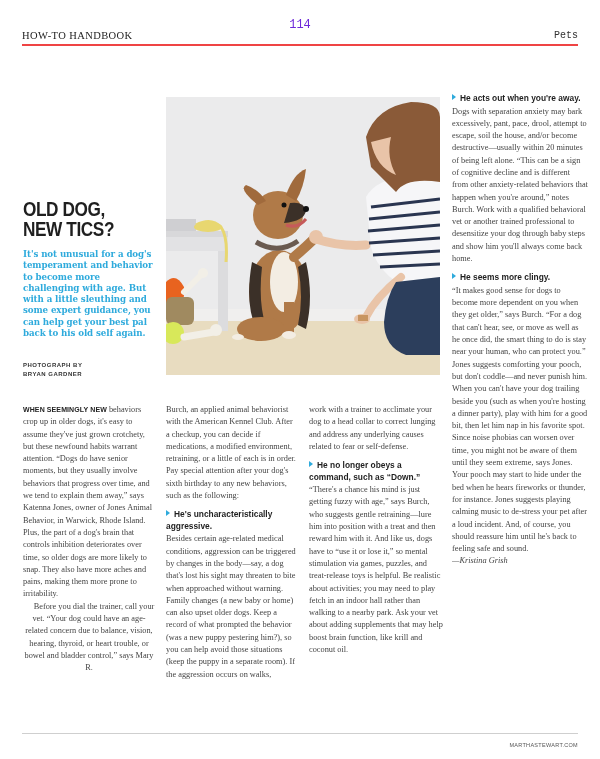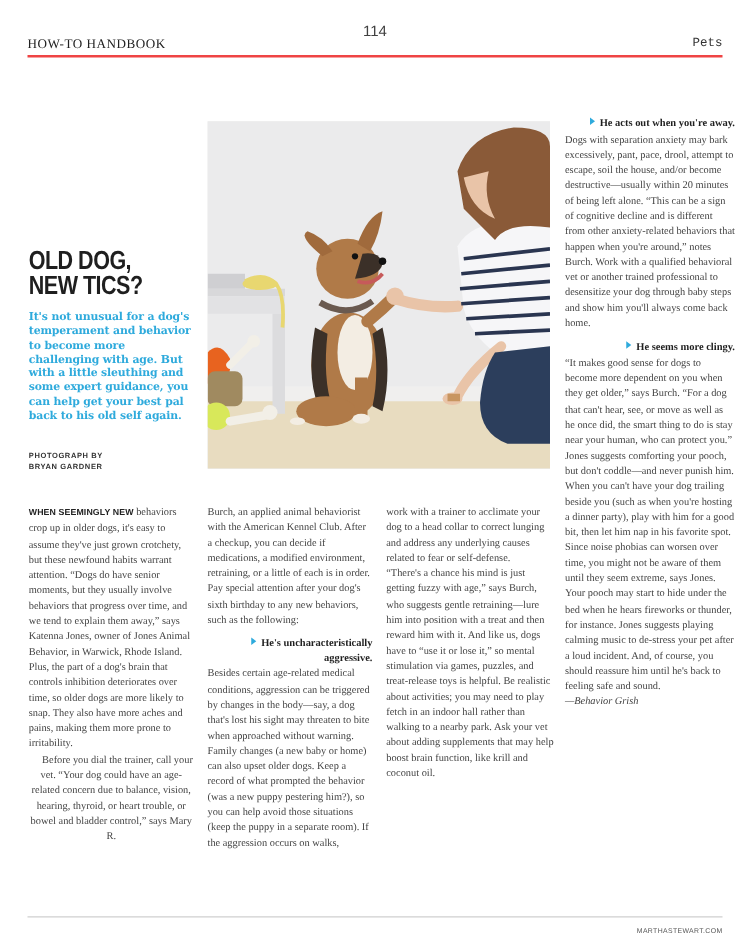--- a/index.html
+++ b/index.html
@@ -1,21 +1,21 @@
 <!DOCTYPE html>
 <html><head>
 <meta charset="utf-8">
 <style>
   * { box-sizing: border-box; margin: 0; padding: 0; }
   html, body { width: 600px; height: 759px; background: #ffffff; overflow: hidden; }
   body { position: relative; font-family: "DejaVu Serif", serif; color: #3a3a3a; }
 
   .page-number {
     position: absolute; top: 18px; left: 0; width: 600px; text-align: center;
-    font-family: Liberation Sans, sans-serif; font-size: 12px; color: #404040;
+    font-family: Liberation Mono, monospace; font-size: 12px; color: #6d28d9;
   }
   .running-head {
     position: absolute; top: 30px; left: 22px; width: 556px; height: 16px;
     border-bottom: 2px solid #ef4444;
   }
   .section-label {
     position: absolute; left: 0; top: 0;
     font-family: "Liberation Serif", serif; font-size: 10.5px; letter-spacing: 0.4px; color: #222;
   }
   .category-label {
@@ -54,22 +54,22 @@
   .col-1 { left: 23px; top: 404px; width: 132px; }
   .col-2 { left: 166px; top: 404px; width: 132px; }
   .col-3 { left: 309px; top: 404px; width: 134px; }
   .col-4 { left: 452px; top: 93px; width: 136px; }
 
   .lead-in {
     font-family: "Liberation Sans", sans-serif; font-weight: 700; font-size: 7px;
     color: #222; letter-spacing: 0.1px;
   }
   .subhead {
-    font-family: Liberation Serif, serif; font-weight: 700; font-size: 8.4px;
-    line-height: 11.5px; color: #1f1f1f; margin: 6px 0 1px 0; text-align: right;
+    font-family: Liberation Sans, sans-serif; font-weight: 700; font-size: 8.4px;
+    line-height: 11.5px; color: #1f1f1f; margin: 6px 0 1px 0;
   }
   .subhead:first-child { margin-top: 0; }
   .arrow {
     display: inline-block; width: 0; height: 0; margin-right: 4px; vertical-align: 1px;
     border-top: 3px solid transparent; border-bottom: 3px solid transparent;
     border-left: 4px solid #2eaadc;
   }
   .byline { font-style: italic; }
 
   .bottom-rule {
@@ -172,30 +172,33 @@
 <div class="col col-2">
   <p>Burch, an applied animal behaviorist with the American Kennel Club. After a checkup, you can decide if medications, a modified environment, retraining, or a little of each is in order. Pay special attention after your dog's sixth birthday to any new behaviors, such as the following:</p>
   <div class="subhead" style="margin-top:7px">
     <span class="arrow"></span><span>He's uncharacteristically aggressive.</span>
   </div>
   <p>Besides certain age-related medical conditions, aggression can be triggered by changes in the body—say, a dog that's lost his sight may threaten to bite when approached without warning. Family changes (a new baby or home) can also upset older dogs. Keep a record of what prompted the behavior (was a new puppy pestering him?), so you can help avoid those situations (keep the puppy in a separate room). If the aggression occurs on walks,</p>
 </div>
 
 <div class="col col-3">
   <p>work with a trainer to acclimate your dog to a head collar to correct lunging and address any underlying causes related to fear or self-defense.</p>
+  <div class="subhead" style="margin-top:7px">
+    <span class="arrow"></span><span>He no longer obeys a command, such as “Down.”</span>
+  </div>
   <p>“There's a chance his mind is just getting fuzzy with age,” says Burch, who suggests gentle retraining—lure him into position with a treat and then reward him with it. And like us, dogs have to “use it or lose it,” so mental stimulation via games, puzzles, and treat-release toys is helpful. Be realistic about activities; you may need to play fetch in an indoor hall rather than walking to a nearby park. Ask your vet about adding supplements that may help boost brain function, like krill and coconut oil.</p>
 </div>
 
 <div class="col col-4">
   <div class="subhead">
     <span class="arrow"></span><span>He acts out when you're away.</span>
   </div>
   <p>Dogs with separation anxiety may bark excessively, pant, pace, drool, attempt to escape, soil the house, and/or become destructive—usually within 20 minutes of being left alone. “This can be a sign of cognitive decline and is different from other anxiety-related behaviors that happen when you're around,” notes Burch. Work with a qualified behavioral vet or another trained professional to desensitize your dog through baby steps and show him you'll always come back home.</p>
   <div class="subhead" style="margin-top:7px">
     <span class="arrow"></span><span>He seems more clingy.</span>
   </div>
   <p>“It makes good sense for dogs to become more dependent on you when they get older,” says Burch. “For a dog that can't hear, see, or move as well as he once did, the smart thing to do is stay near your human, who can protect you.” Jones suggests comforting your pooch, but don't coddle—and never punish him. When you can't have your dog trailing beside you (such as when you're hosting a dinner party), play with him for a good bit, then let him nap in his favorite spot.</p>
   <p>Since noise phobias can worsen over time, you might not be aware of them until they seem extreme, says Jones. Your pooch may start to hide under the bed when he hears fireworks or thunder, for instance. Jones suggests playing calming music to de-stress your pet after a loud incident. And, of course, you should reassure him until he's back to feeling safe and sound.</p>
-  <p class="byline">—Behavior Grish</p>
+  <p class="byline">—Kristina Grish</p>
 </div>
 
 <div class="bottom-rule"></div>
 <div class="footer-url">MARTHASTEWART.COM</div>
 
 </body></html>

